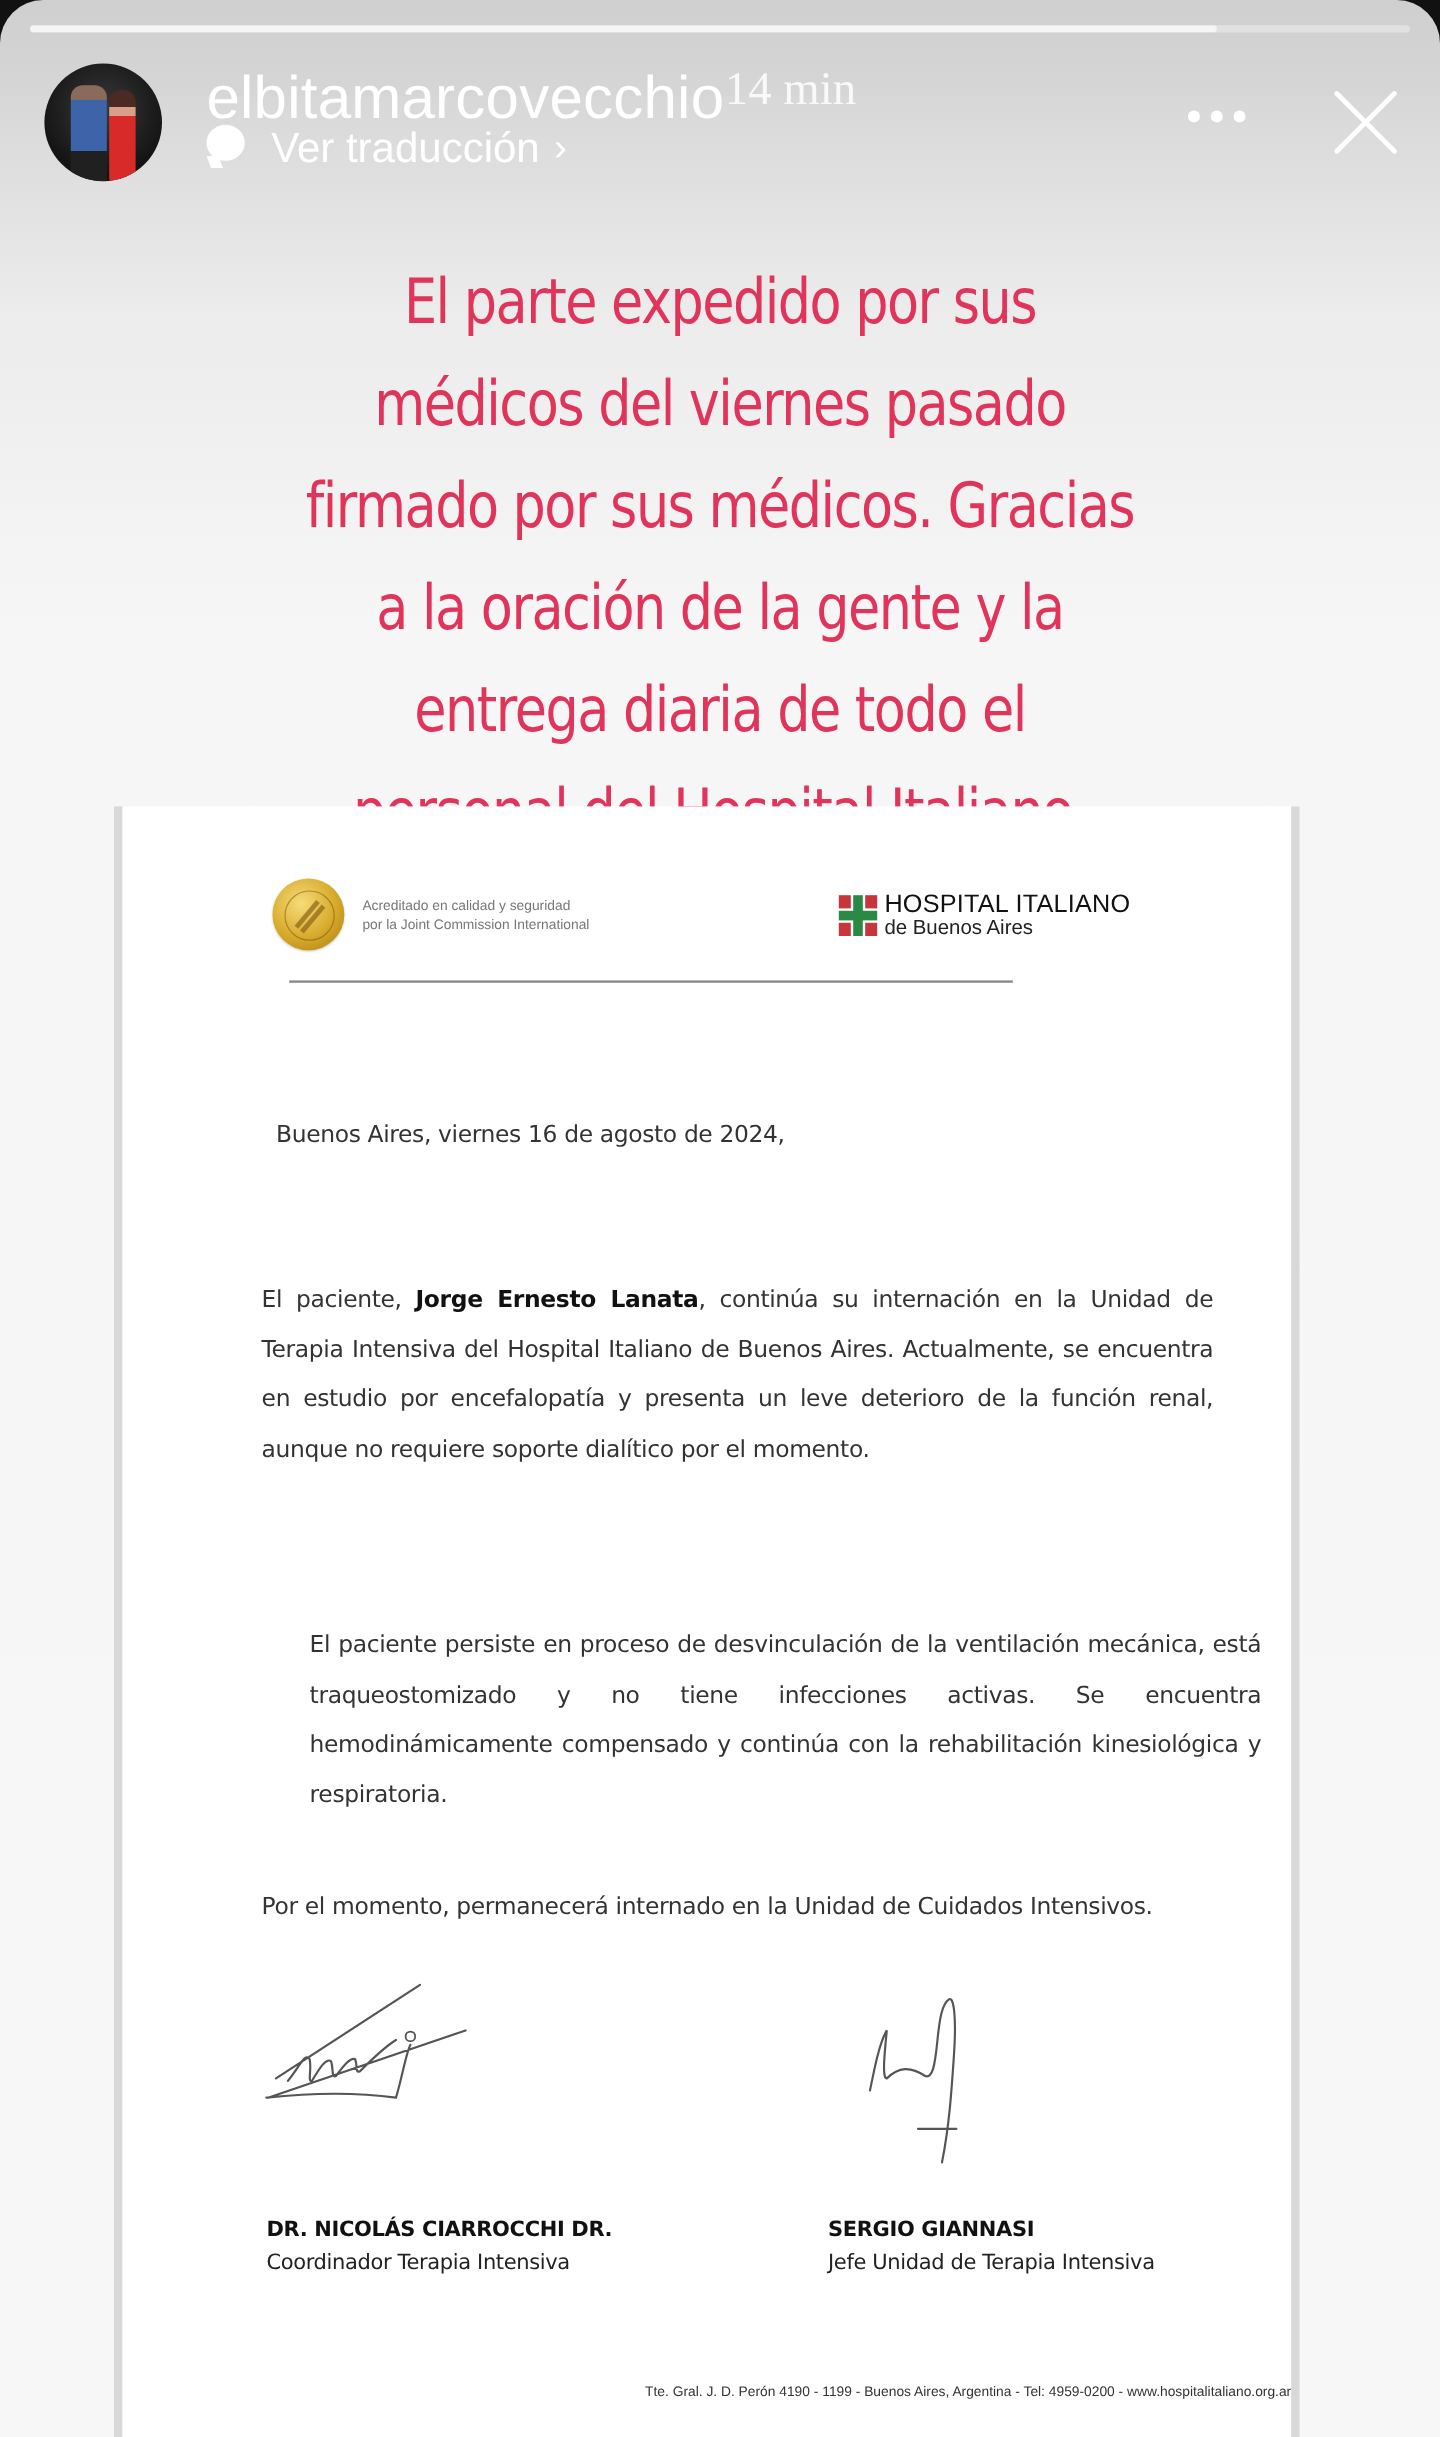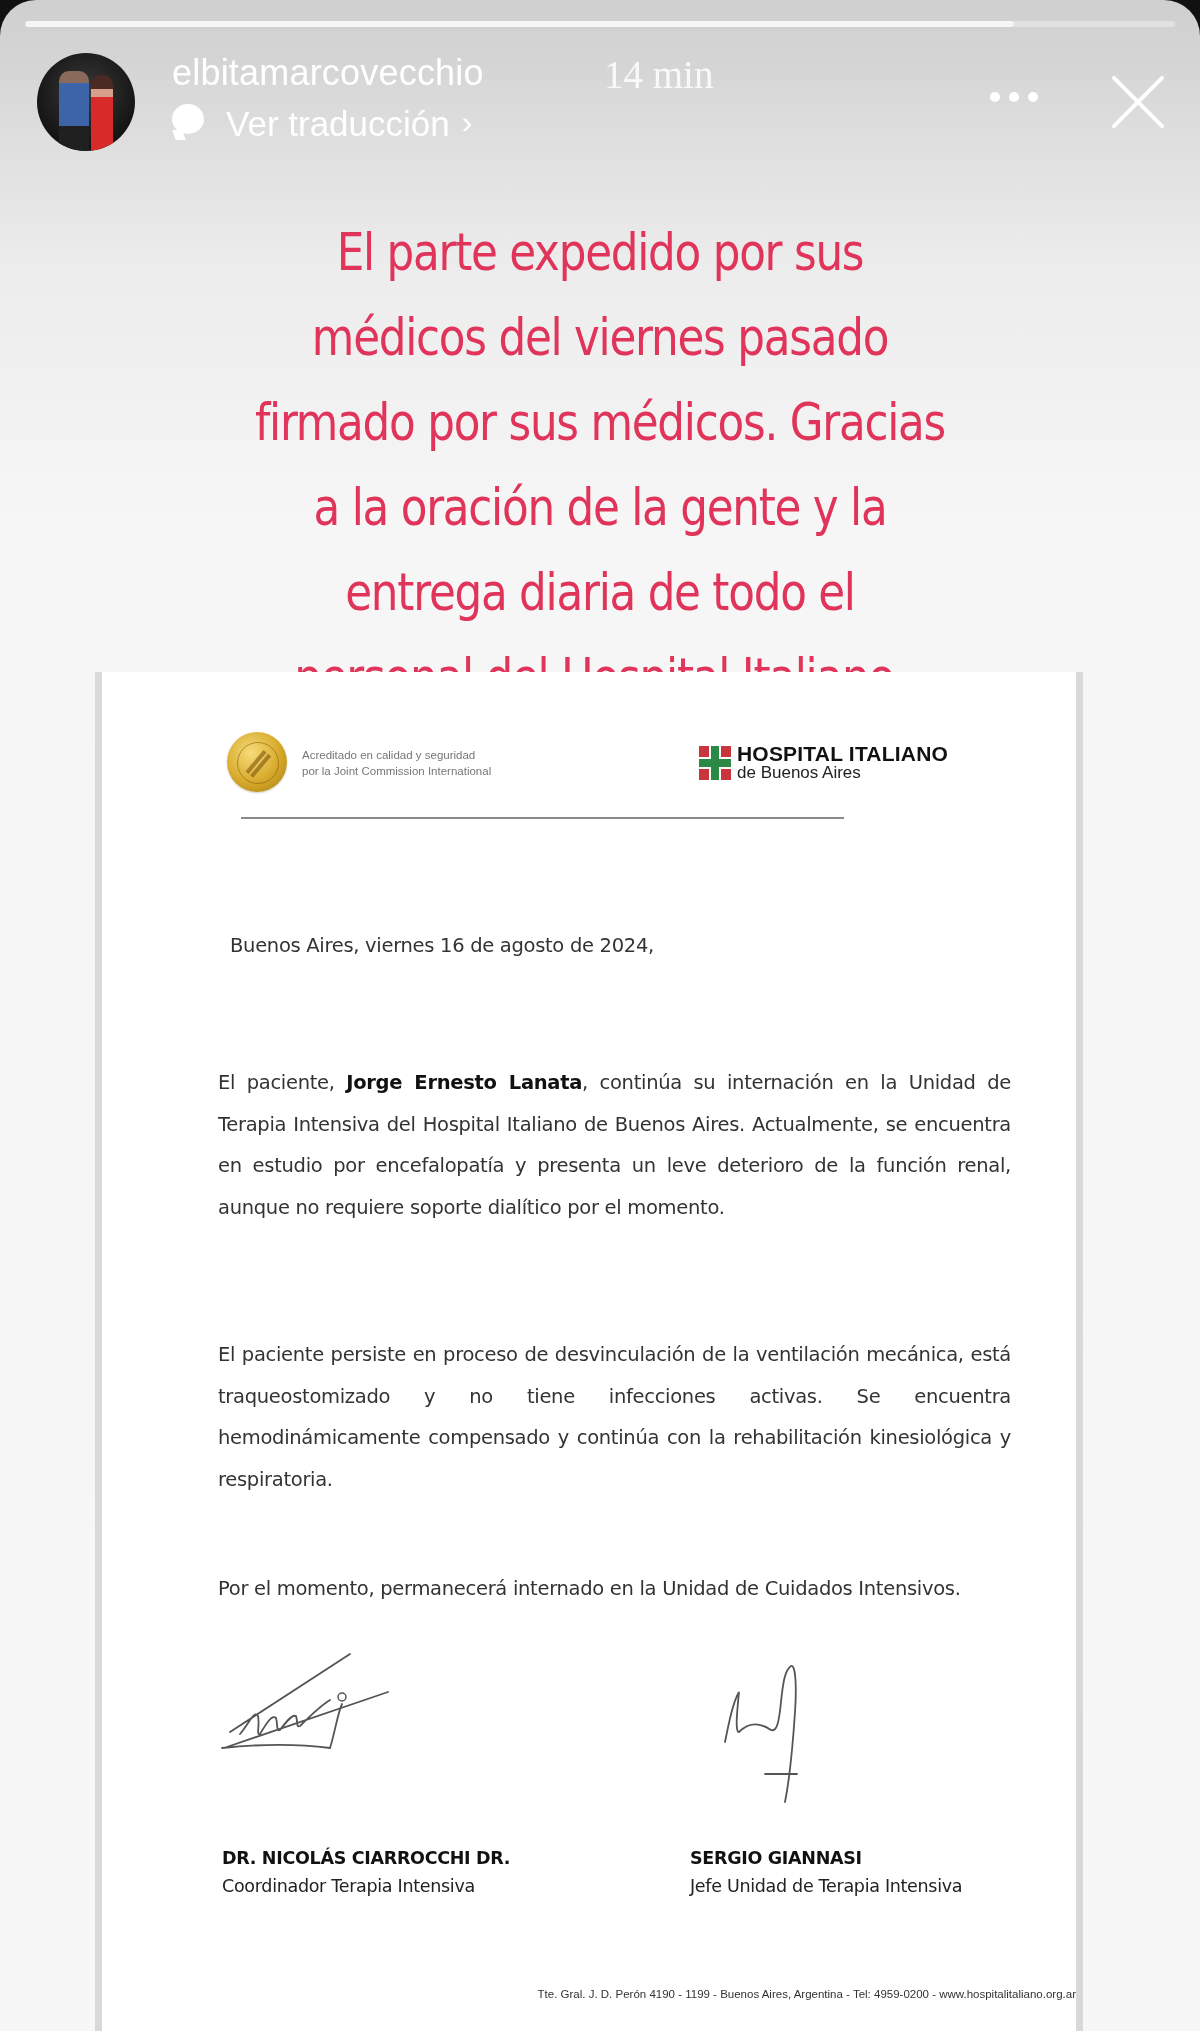--- a/index.html
+++ b/index.html
@@ -34,21 +34,21 @@
     background: linear-gradient(180deg, #8a6a5a 0 12px, #3d63a8 12px 55px, #202020 55px);
     border-radius: 10px 10px 0 0;
   }
   .avatar .fig-woman {
     position: absolute; left: 54px; top: 22px; width: 22px; height: 78px;
     background: linear-gradient(180deg, #4a2a22 0 14px, #d8a08a 14px 22px, #d92a2a 22px);
     border-radius: 10px 10px 4px 4px;
   }
   .username {
     position: absolute; left: 172px; top: 52px; color: #ffffff;
-    font-size: 36px; font-weight: normal; letter-spacing: 0.2px;
+    font-size: 50px; font-weight: normal; letter-spacing: 0.2px;
   }
   .timestamp {
     position: absolute; left: 604px; top: 52px; color: rgba(255,255,255,0.85);
     font-size: 39px;
     font-family: Liberation Serif, serif;
   }
   .translate {
     position: absolute; left: 172px; top: 104px; display: flex; align-items: flex-start;
     color: #ffffff; font-size: 35px; cursor: pointer;
   }
@@ -108,38 +108,38 @@
   .accred {
     position: absolute; left: 200px; top: 75px; font-size: 11.5px; line-height: 16px; color: #777;
   }
   .hosp-logo { position: absolute; left: 597px; top: 72px; display: flex; align-items: flex-start; }
   .hosp-cross { position: relative; width: 32px; height: 34px; margin-right: 6px; margin-top: 2px; }
   .hosp-cross .q { position: absolute; width: 10px; height: 11px; background: #c8353d; }
   .hosp-cross .q.tl { left: 0; top: 0; } .hosp-cross .q.tr { right: 0; top: 0; }
   .hosp-cross .q.bl { left: 0; bottom: 0; } .hosp-cross .q.br { right: 0; bottom: 0; }
   .hosp-cross .v { position: absolute; left: 12px; top: 0; width: 8px; height: 34px; background: #2a8a45; }
   .hosp-cross .h { position: absolute; left: 0; top: 13px; width: 32px; height: 8px; background: #2a8a45; }
-  .hosp-name { font-size: 21px; font-weight: bold; color: #111; line-height: 20px; letter-spacing: 0.2px; text-align: center; }
+  .hosp-name { font-size: 21px; font-weight: normal; color: #111; line-height: 20px; letter-spacing: 0.2px; text-align: center; }
   .hosp-sub { font-size: 17px; color: #222; line-height: 18px; }
   .doc-divider {
     position: absolute; left: 139px; top: 145px; width: 603px; height: 2px; background: #8a8a8a;
   }
 
   .doc-body {
     position: absolute; left: 116px; top: 262px; width: 793px;
     font-family: "DejaVu Sans", sans-serif; font-size: 19.5px; color: #333;
     letter-spacing: -0.3px;
   }
   .date-line { position: absolute; left: 0; top: 0; white-space: nowrap; margin-left: 12px; }
   .para {
     position: absolute; left: 0; width: 793px; line-height: 41.5px; text-align: justify;
   }
   .para b { color: #111; font-weight: bold; margin-top: 20px; }
   .p1 { top: 128px; }
-  .p2 { top: 400px; }
+  .p2 { top: 416px; margin-left: 40px; }
   .p3 { top: 634px; }
 
   .signatures { position: absolute; left: 0; top: 980px; width: 100%; }
   .sig-svg { position: absolute; }
   .sig1-svg { left: 118px; top: 0; }
   .sig2-svg { left: 613px; top: 10px; }
   .sig-name {
     position: absolute; font-family: "DejaVu Sans", sans-serif; font-size: 17.5px; font-weight: bold;
     color: #111; letter-spacing: -0.3px; top: 196px; white-space: nowrap;
   }

